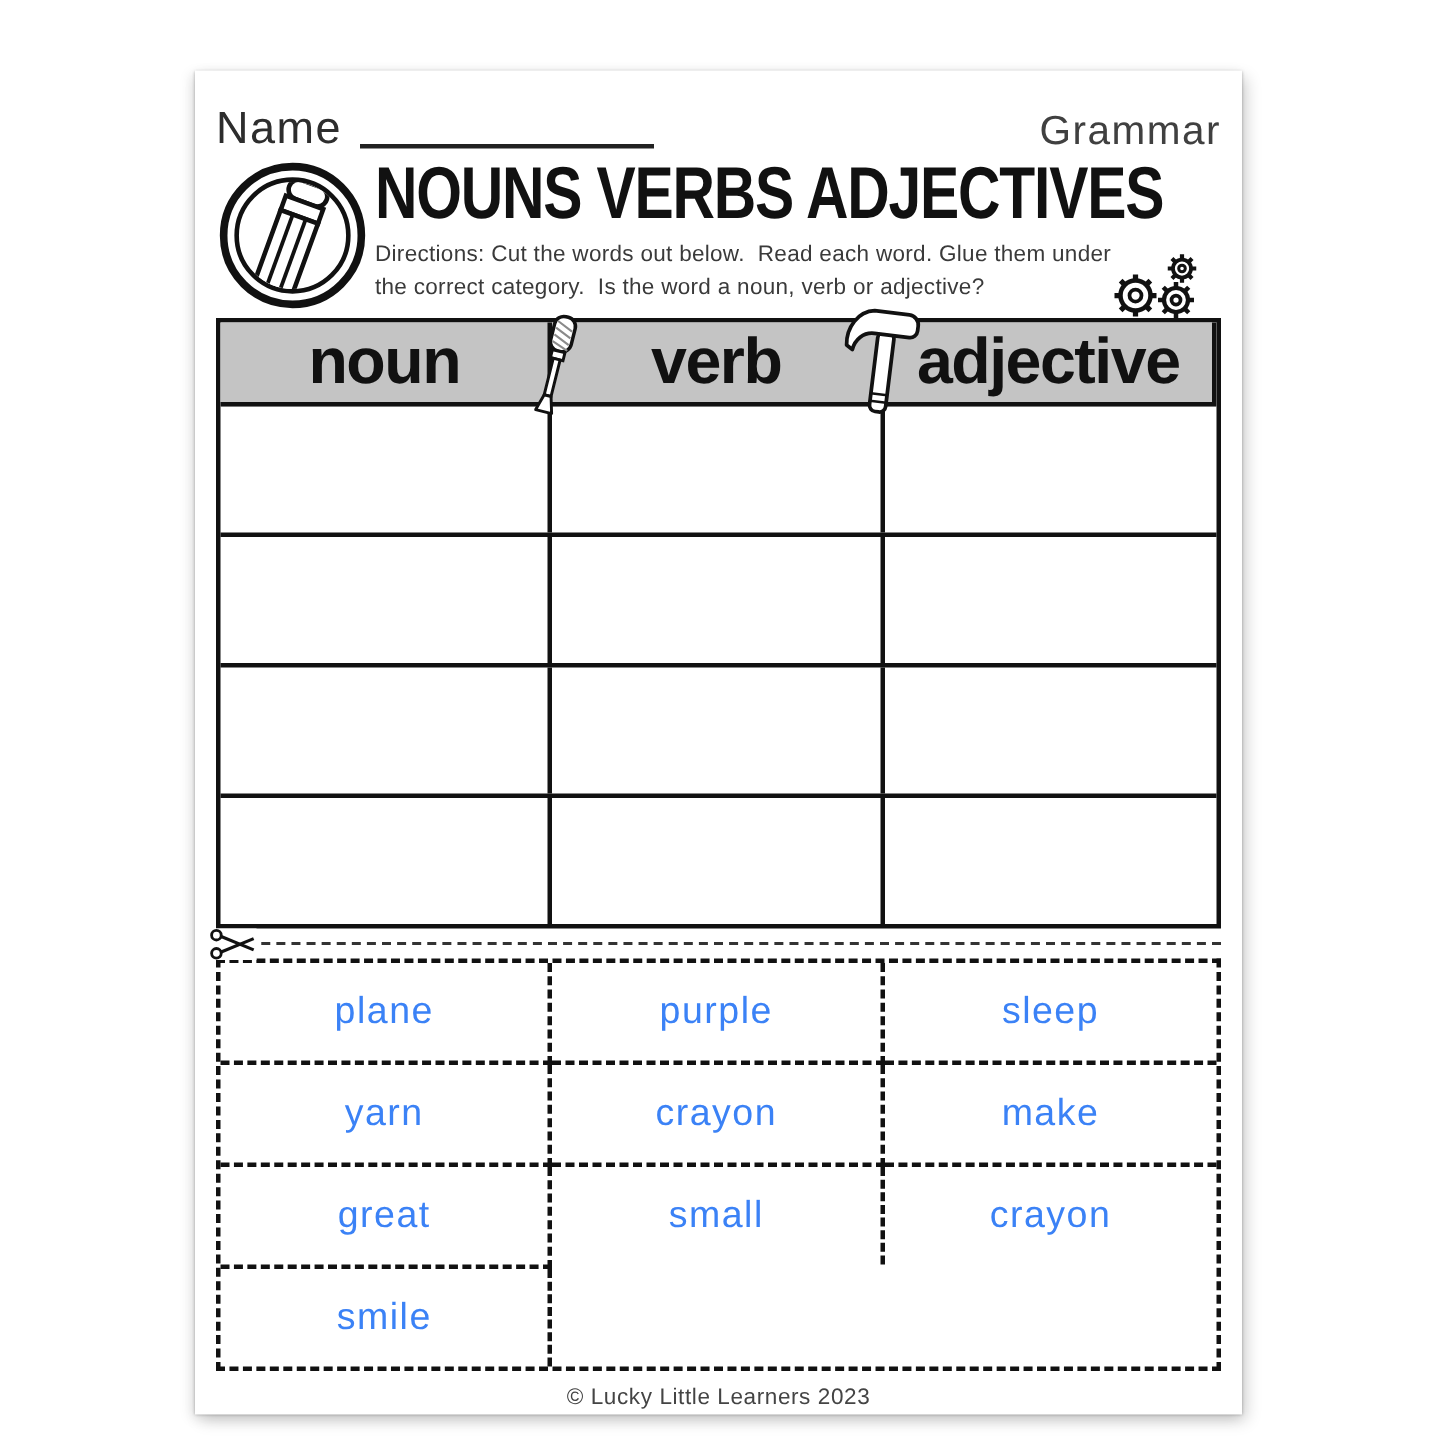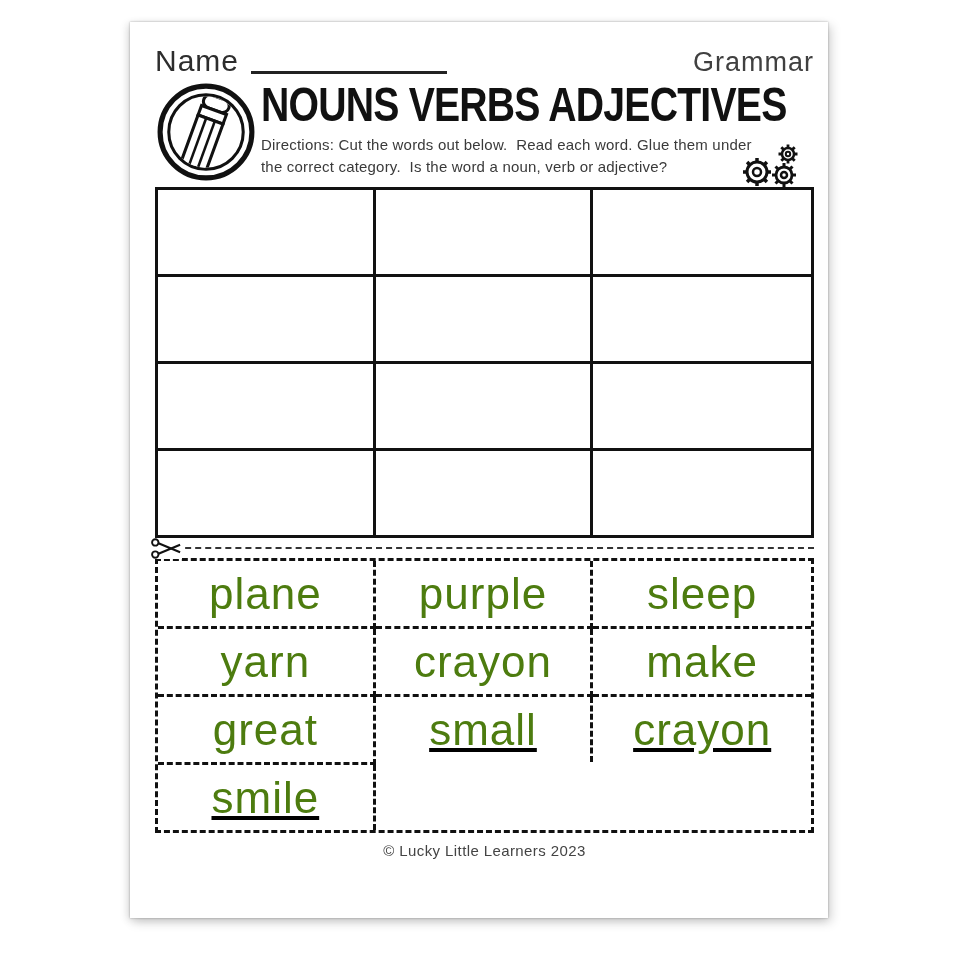--- a/index.html
+++ b/index.html
@@ -4,26 +4,26 @@
 <style>
   html, body {
     margin: 0; padding: 0;
     width: 960px; height: 960px;
     background: #ffffff;
     font-family: "Liberation Sans", "DejaVu Sans", sans-serif;
     overflow: hidden;
   }
   .page {
     position: absolute;
-    left: 130px; top: 22px;
+    left: 130px; top: 47px;
     width: 698px; height: 896px;
     background: #fff;
     box-shadow: 0 0 2px rgba(0,0,0,.30), 3px 4px 10px rgba(0,0,0,.18), -3px 2px 8px rgba(0,0,0,.10);
     box-sizing: border-box;
-    padding: 10px 14px 0 25px;
+    padding: 10px 14px 0 14px;
   }
   
   .name-row {
     display: flex; align-items: flex-end;
     height: 44px;
     color: #2d2d2d;
   }
   .name-label { font-size: 30px; letter-spacing: 1px; line-height: 1; }
   .name-line {
     width: 196px; height: 0;
@@ -90,22 +90,22 @@
     border: 3px dashed #111;
     display: grid; grid-template-columns: 1fr 1fr 1fr;
   }
   .card {
     height: 65px;
     display: flex; align-items: center; justify-content: center;
     border-right: 3px dashed #111;
     border-bottom: 3px dashed #111;
   }
   .card:nth-child(3n) { border-right: none; }
-  .card:nth-last-child(-n+3) { border-bottom: none; text-decoration: underline; }
-  .card-word { font-size: 44px; color: #4d7c0f; letter-spacing: 1px; text-align: center; }
+  .card:nth-last-child(-n+3) { border-bottom: none; }
+  .card-word { font-size: 25px; color: #3b82f6; letter-spacing: 1px; text-align: center; }
 
   
   .footer {
     margin-top: 9px; text-align: center;
     font-size: 15px; color: #444; letter-spacing: 0.4px;
   }
 </style>
 </head>
 <body>
 
@@ -153,20 +153,42 @@
       <path stroke-width="2.8" d="M54 11 L57.5 11 M52.2 15.2 L54.7 17.7 M48 17 L48 20.5 M43.8 15.2 L41.3 17.7 M42 11 L38.5 11 M43.8 6.8 L41.3 4.3 M48 5 L48 1.5 M52.2 6.8 L54.7 4.3"></path>
       <circle cx="48" cy="11" r="6" stroke-width="2.5"></circle>
       <circle cx="48" cy="11" r="2.2" stroke-width="2"></circle>
       <path stroke-width="3" d="M52 32 L56 32 M49.7 37.7 L52.5 40.5 M44 40 L44 44 M38.3 37.7 L35.5 40.5 M36 32 L32 32 M38.3 26.3 L35.5 23.5 M44 24 L44 20 M49.7 26.3 L52.5 23.5"></path>
       <circle cx="44" cy="32" r="8" stroke-width="2.8"></circle>
       <circle cx="44" cy="32" r="3" stroke-width="2.5"></circle>
     </g>
   </svg>
 
   <div class="sort-table">
+    <div class="thead">
+      <div class="th">noun</div>
+      <div class="th">verb</div>
+      <div class="th">adjective</div>
+      <svg class="tool-icon screwdriver" viewBox="0 0 44 92">
+        <g transform="rotate(14 22 46)">
+          <rect x="13" y="3" width="18" height="30" rx="8" fill="#fff" stroke="#111" stroke-width="3"></rect>
+          <path d="M15 8 l14 6 M15 14 l14 6 M15 20 l14 6 M15 26 l14 5" stroke="#8a8a8a" stroke-width="1.8" fill="none"></path>
+          <rect x="16.5" y="33" width="11" height="7" fill="#fff" stroke="#111" stroke-width="2.5"></rect>
+          <rect x="19" y="40" width="6" height="32" fill="#fff" stroke="#111" stroke-width="2.5"></rect>
+          <path d="M19 72 L25 72 L29 86 L15 86 Z" fill="#fff" stroke="#111" stroke-width="2.5" stroke-linejoin="round"></path>
+        </g>
+      </svg>
+      <svg class="tool-icon hammer" viewBox="0 0 74 96">
+        <g transform="rotate(7 37 48)">
+          <rect x="31" y="22" width="13" height="64" rx="5" fill="#fff" stroke="#111" stroke-width="3"></rect>
+          <line x1="31" y1="72" x2="44" y2="72" stroke="#111" stroke-width="2"></line>
+          <line x1="31" y1="78" x2="44" y2="78" stroke="#111" stroke-width="2"></line>
+          <path d="M26 6 h28 a8 8 0 0 1 8 8 v4 a6 6 0 0 1 -6 6 h-28 c-9 0 -15 7 -16 15 l-5 -3 c-2 -14 6 -28 19 -30 z" fill="#fff" stroke="#111" stroke-width="3" stroke-linejoin="round"></path>
+        </g>
+      </svg>
+    </div>
     <div class="trow">
       <div class="td"></div>
       <div class="td"></div>
       <div class="td"></div>
     </div>
     <div class="trow">
       <div class="td"></div>
       <div class="td"></div>
       <div class="td"></div>
     </div>

